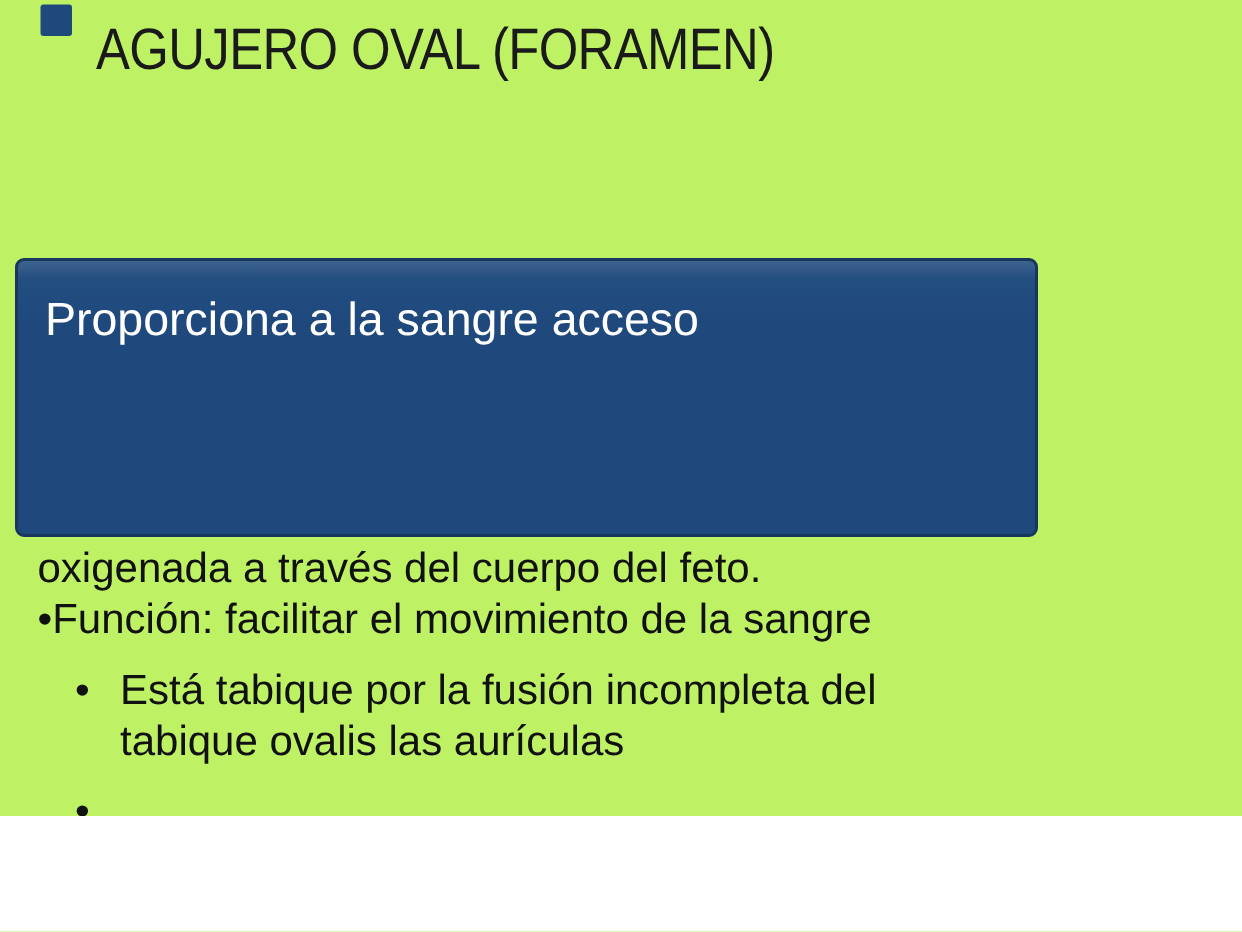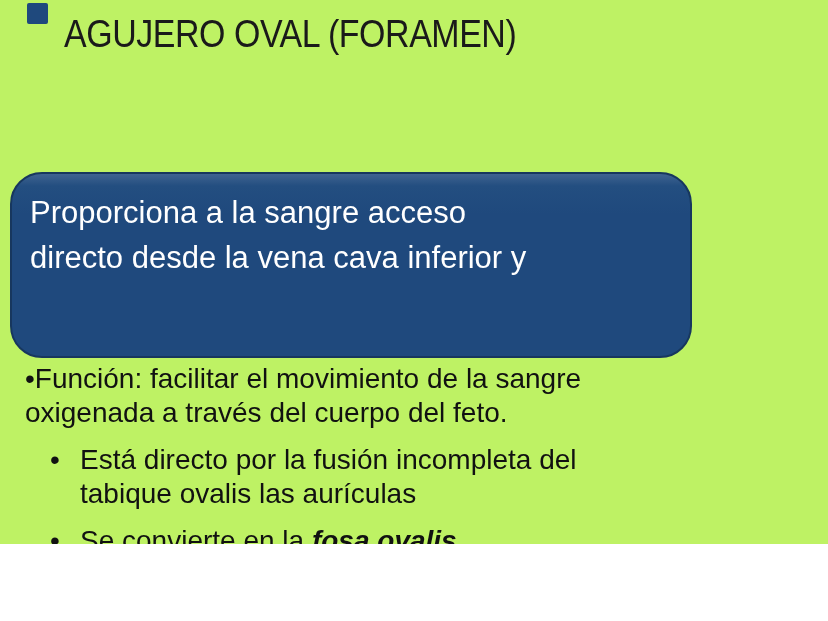--- a/index.html
+++ b/index.html
@@ -29,21 +29,21 @@
     white-space:nowrap;
     transform:scaleX(0.87);
     transform-origin:0 0;
   }
   .callout{
     position:absolute;
     left:10px;top:172px;
     width:682px;height:186px;
     box-sizing:border-box;
     border:2px solid #17375E;
-    border-radius:32px;
+    border-radius:6px;
     background:linear-gradient(180deg,#3f6390 0px,#234e80 12px,#1F497D 40px);
     padding:16px 18px 0 18px;
   }
   .callout-line{
     font-size:31px;
     line-height:45px;
     color:#ffffff;
     white-space:nowrap;
   }
   .bullets{
@@ -65,38 +65,34 @@
 <body>
 
 <div class="slide">
 
   <div class="deco-square deco-top"></div>
 
   <h1 class="title">AGUJERO OVAL (FORAMEN)</h1>
 
   <div class="callout">
     <div class="callout-line">Proporciona a la sangre acceso</div>
-    <div class="callout-line">directo desde la vena cava inferior y</div>
   </div>
 
   <div class="bullets" id="bullets">
       <div class="bullet-item lvl0">
+        <div><span class="bullet-run">oxigenada a través del cuerpo del feto.</span></div>
         <div><span class="bullet-glyph">•</span><span class="bullet-run">Función: facilitar el movimiento de la sangre</span></div>
-        <div><span class="bullet-run">oxigenada a través del cuerpo del feto.</span></div>
       </div>
       <div class="bullet-item lvl1">
         <span class="bullet-glyph">•</span>
         <div>
-          <div><span class="bullet-run">Está directo por la fusión incompleta del</span></div>
+          <div><span class="bullet-run">Está tabique por la fusión incompleta del</span></div>
           <div><span class="bullet-run">tabique ovalis las aurículas</span></div>
         </div>
       </div>
       <div class="bullet-item lvl1">
         <span class="bullet-glyph">•</span>
-        <div>
-          <div><span class="bullet-run">Se convierte en la </span><span class="bullet-run bold-italic">fosa ovalis</span></div>
-        </div>
       </div>
     </div>
 
   <div class="deco-square deco-bottom"></div>
 
 </div>
 
 </body></html>

